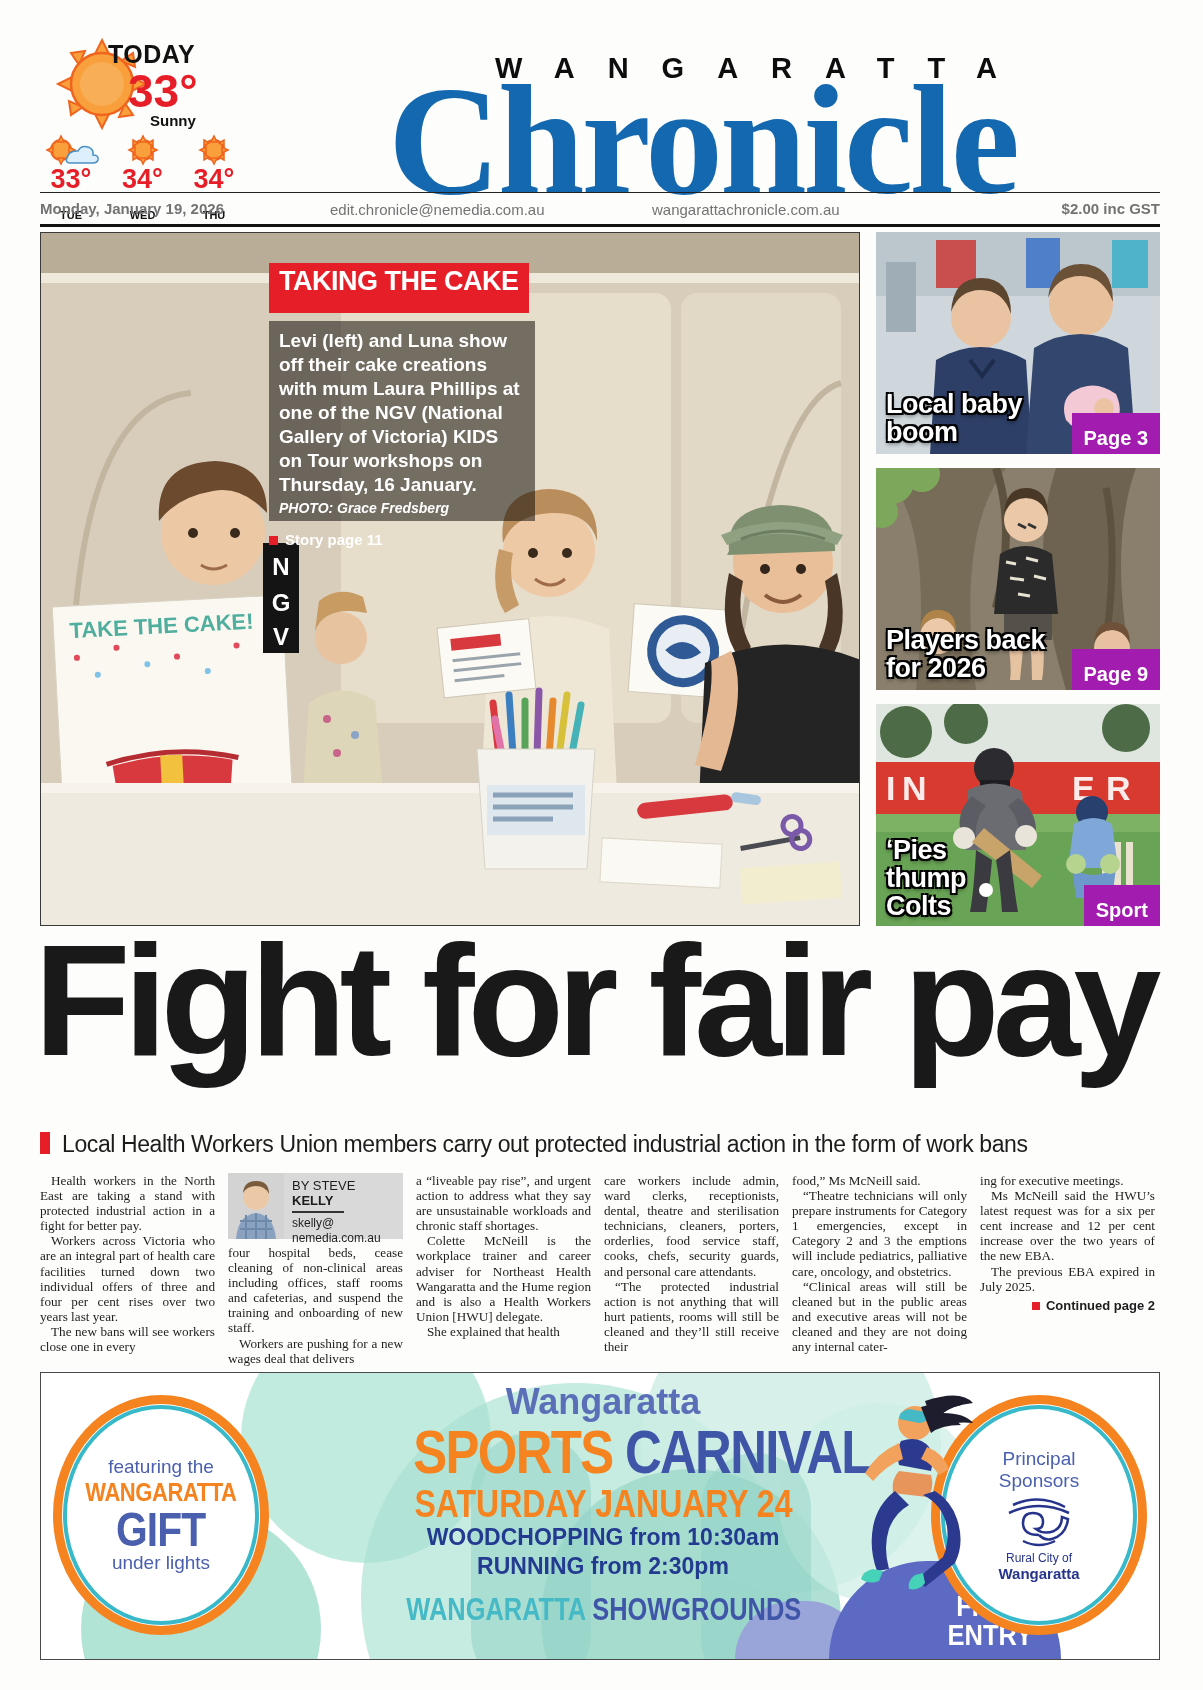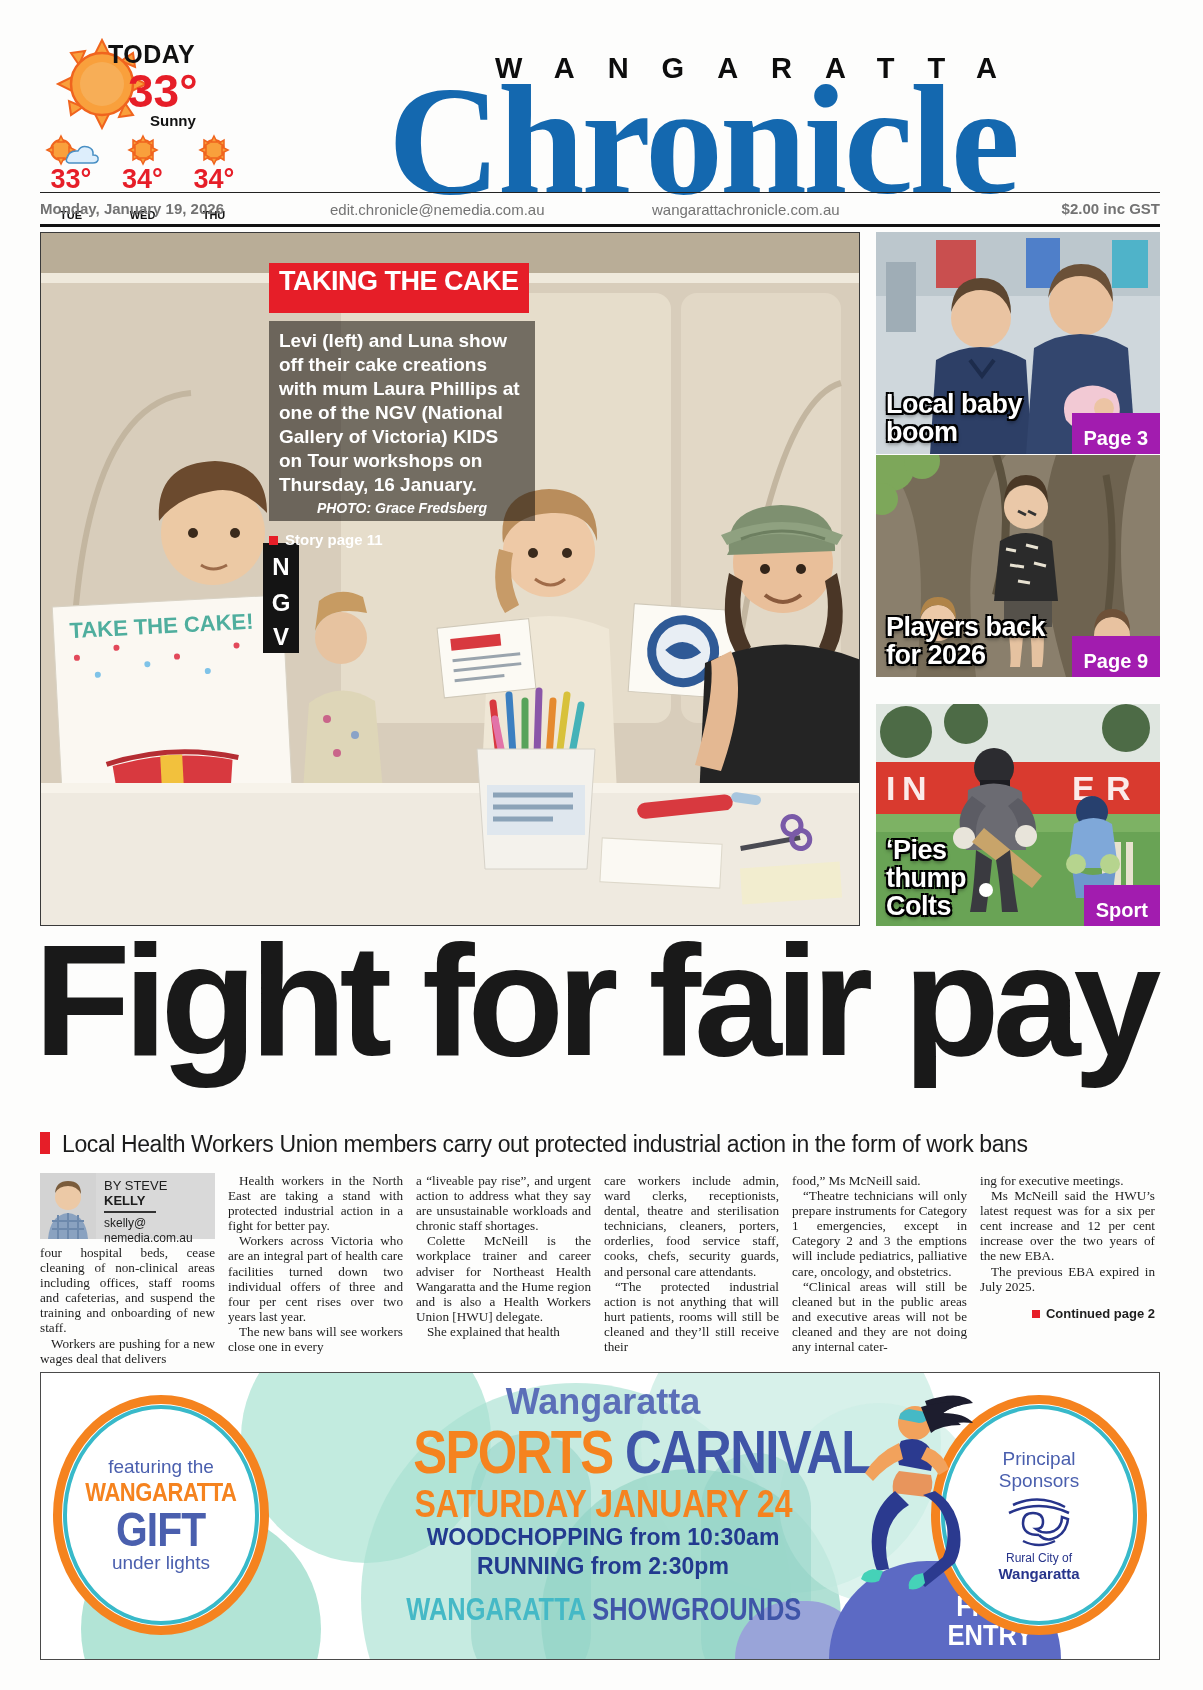--- a/index.html
+++ b/index.html
@@ -30,21 +30,21 @@
   .dateline .dl-price { position:absolute; right:0; top:3px; font-weight:bold; }
   .rule-thick { position:absolute; left:0; top:190px; width:1120px; height:3px; background:#111; }
 
   
   .photo-band { position:absolute; left:0; top:198px; width:1120px; height:694px; }
   .lead-photo { position:absolute; left:0; top:0; width:820px; height:694px; border:1px solid #3a3a3a; overflow:hidden; }
   .lead-photo svg { display:block; }
   .photo-overlay { position:absolute; left:228px; top:30px; width:266px; }
   .photo-banner { display:inline-block; background:#e61e28; color:#fff; font-weight:800; font-size:27px; padding:3px 10px 16px; letter-spacing:-.5px; }
   .photo-caption { background:rgba(20,16,12,.55); color:#fff; font-weight:bold; font-size:19px; line-height:1.26; padding:8px 10px 4px;margin-top:8px; }
-  .photo-credit { display:block; text-align:center; font-style:italic; font-size:14px; font-weight:bold; padding-top:3px; }
+  .photo-credit { display:block; text-align:left; font-style:italic; font-size:14px; font-weight:bold; padding-top:3px; }
   .story-ref { margin-top:10px; color:#fff; font-weight:bold; font-size:15px; }
   .story-ref .sq { display:inline-block; width:9px; height:9px; background:#e61e28; margin-right:7px; }
 
   .rail { position:absolute; left:836px; top:0; width:284px; height:694px; }
   .teaser { position:absolute; left:0; width:284px; height:222px; overflow:hidden; }
   .teaser svg { display:block; }
   .teaser-title { position:absolute; left:10px; bottom:8px; color:#fff; font-weight:800; font-size:27px; line-height:1.04; letter-spacing:-.5px;
      text-shadow:-2px -2px 0 #000, 2px -2px 0 #000, -2px 2px 0 #000, 2px 2px 0 #000, 0 3px 4px rgba(0,0,0,.6); }
   .teaser-badge { position:absolute; right:0; bottom:0; background:#a21caf; color:#fff; font-weight:800; font-size:20px; padding:14px 12px 4px; }
   .teaser3 .teaser-title { bottom:6px; }
@@ -58,21 +58,21 @@
   .body-cols { position:absolute; left:0; top:1139px; width:1120px; height:198px; display:flex; gap:13px; font-family:"Liberation Serif", serif; font-size:13.2px; line-height:15.1px; color:#1d1d1d; }
   .col { width:175px; text-align:justify; }
   .col p.ind { text-indent:11px; }
   .byline { display:flex; height:66px; margin-bottom:6px; font-family:"Liberation Sans", sans-serif; }
   .byline .mug { width:56px; height:66px; flex:none; background:#cfcfcf; }
   .byline .by-box { flex:1; background:#d9d9d9; padding:5px 0 0 8px; }
   .byline .by-pre { font-size:13px; }
   .byline .by-name { font-size:13px; font-weight:bold; }
   .byline .by-rule { width:52px; height:2px; background:#333; margin:3px 0; }
   .byline .by-em { font-size:12px; line-height:1.2; }
-  .continued { text-align:right; font-family:"Liberation Sans", sans-serif; font-weight:bold; font-size:13px; margin-top:12px; }
+  .continued { text-align:right; font-family:"Liberation Sans", sans-serif; font-weight:bold; font-size:13px; margin-top:4px; }
   .continued .sq { display:inline-block; width:8px; height:8px; background:#e61e28; margin-right:6px; }
 
   
   .ad { position:absolute; left:0; top:1338px; width:1120px; height:288px; border:1px solid #4a4a4a; background:#fff; overflow:hidden; }
   .blob { position:absolute; border-radius:50%; }
   .ad-circle { position:absolute; border:9px solid #f5831f; border-radius:50%; background:#fff; }
   .ad-circle .inner { position:absolute; inset:1px; border:4px solid #38b9c9; border-radius:50%; background:#fff; display:flex; flex-direction:column; align-items:center; justify-content:center; text-align:center; }
   .lc { left:12px; top:22px; width:216px; height:240px; }
   .rc { right:12px; top:22px; width:216px; height:240px; }
   .cx { display:inline-block; }
@@ -353,21 +353,21 @@
             <path d="M196,160 q22,-14 44,2 q10,22 -6,34 q-30,10 -44,-8 q-6,-18 6,-28" fill="#f2c9d4"></path>
             <circle cx="228" cy="176" r="10" fill="#ecc4a4"></circle>
           </svg>
           <div class="teaser-title">
             <div>Local baby</div>
             <div>boom</div>
           </div>
           <div class="teaser-badge">Page 3</div>
         </div>
 
-        <div class="teaser" style="top:223px">
+        <div class="teaser" style="top:236px">
           <svg width="284" height="222">
             <rect width="284" height="222" fill="#8a7f6c"></rect>
             <path d="M0,0 q60,40 40,222 l60,0 q-20,-160 30,-222 z" fill="#776c58"></path>
             <path d="M180,0 q-30,90 10,222 l70,0 q-30,-140 0,-222 z" fill="#6e6350"></path>
             <path d="M120,0 q20,60 0,140" stroke="#5c523f" stroke-width="8" fill="none"></path>
             <path d="M230,20 q14,70 -4,180" stroke="#5c523f" stroke-width="7" fill="none"></path>
             <g fill="#7da75a">
                 <circle cx="16" cy="14" r="22"></circle>
                 <circle cx="46" cy="6" r="18"></circle>
                 <circle cx="6" cy="44" r="16"></circle>
@@ -445,20 +445,25 @@
       </div>
     </div>
 
     <div class="headline">Fight for fair pay</div>
     <div class="standfirst">
       <span class="bar"></span><span>Local Health Workers Union members carry out protected industrial action in the form of work bans</span>
     </div>
 
     <div class="body-cols">
       <div class="col">
+        <p class="ind">Health workers in the North East are taking a stand with protected industrial action in a fight for better pay.</p>
+        <p class="ind">Workers across Victoria who are an integral part of health care facilities turned down two individual offers of three and four per cent rises over two years last year.</p>
+        <p class="ind">The new bans will see workers close one in every</p>
+      </div>
+      <div class="col">
         <div class="byline">
           <div class="mug">
             <svg width="56" height="66">
                 <rect width="56" height="66" fill="#d3d3d3"></rect>
                 <circle cx="28" cy="24" r="13" fill="#ecc9a6"></circle>
                 <path d="M15,20 q1,-12 13,-12 q13,0 13,13 q-4,-8 -13,-8 q-9,0 -13,7" fill="#7a5c3c"></path>
                 <path d="M8,66 q2,-24 20,-26 q18,2 20,26 z" fill="#8aa2c0"></path>
                 <g stroke="#6d89ac" stroke-width="2">
                   <path d="M12,48 l32,0 M12,56 l32,0 M18,42 l0,24 M28,40 l0,26 M38,42 l0,24"></path>
                 </g>
@@ -467,25 +472,20 @@
           <div class="by-box">
             <div class="by-pre">BY STEVE</div>
             <div class="by-name">KELLY</div>
             <div class="by-rule"></div>
             <div class="by-em">skelly@</div>
             <div class="by-em">nemedia.com.au</div>
           </div>
         </div>
         <p>four hospital beds, cease cleaning of non-clinical areas including offices, staff rooms and cafeterias, and suspend the training and onboarding of new staff.</p>
         <p class="ind">Workers are pushing for a new wages deal that delivers</p>
-      </div>
-      <div class="col">
-        <p class="ind">Health workers in the North East are taking a stand with protected industrial action in a fight for better pay.</p>
-        <p class="ind">Workers across Victoria who are an integral part of health care facilities turned down two individual offers of three and four per cent rises over two years last year.</p>
-        <p class="ind">The new bans will see workers close one in every</p>
       </div>
       <div class="col">
         <p>a “liveable pay rise”, and urgent action to address what they say are unsustainable workloads and chronic staff shortages.</p>
         <p class="ind">Colette McNeill is the workplace trainer and career adviser for Northeast Health Wangaratta and the Hume region and is also a Health Workers Union [HWU] delegate.</p>
         <p class="ind">She explained that health</p>
       </div>
       <div class="col">
         <p>care workers include admin, ward clerks, receptionists, dental, theatre and sterilisation technicians, cleaners, porters, orderlies, food service staff, cooks, chefs, security guards, and personal care attendants.</p>
         <p class="ind">“The protected industrial action is not anything that will hurt patients, rooms will still be cleaned and they’ll still receive their</p>
       </div>

